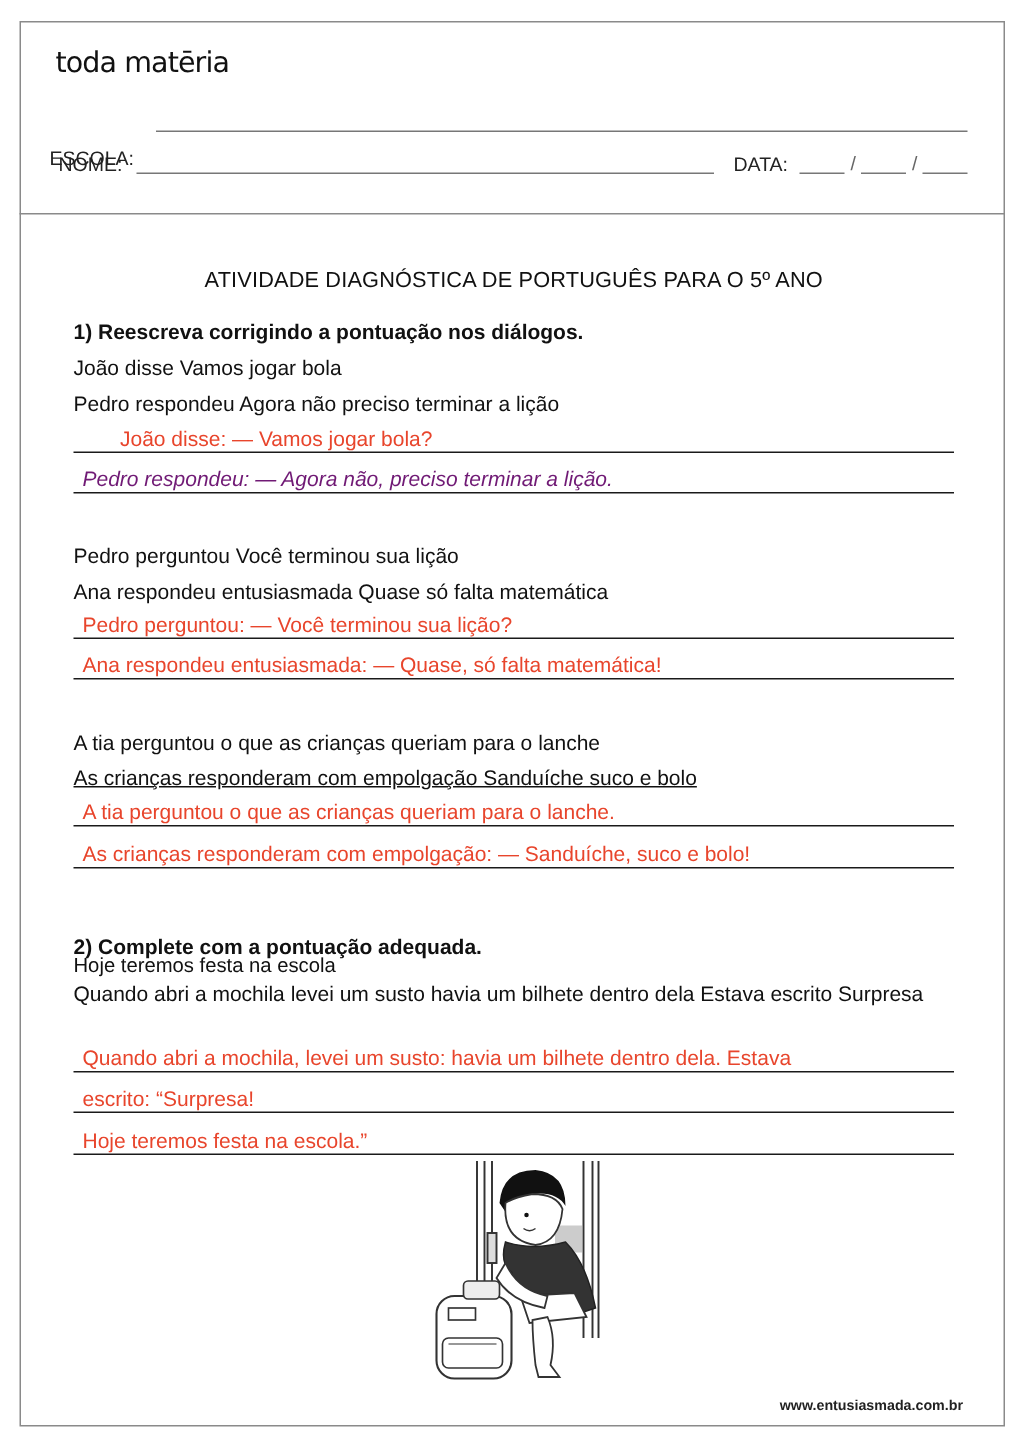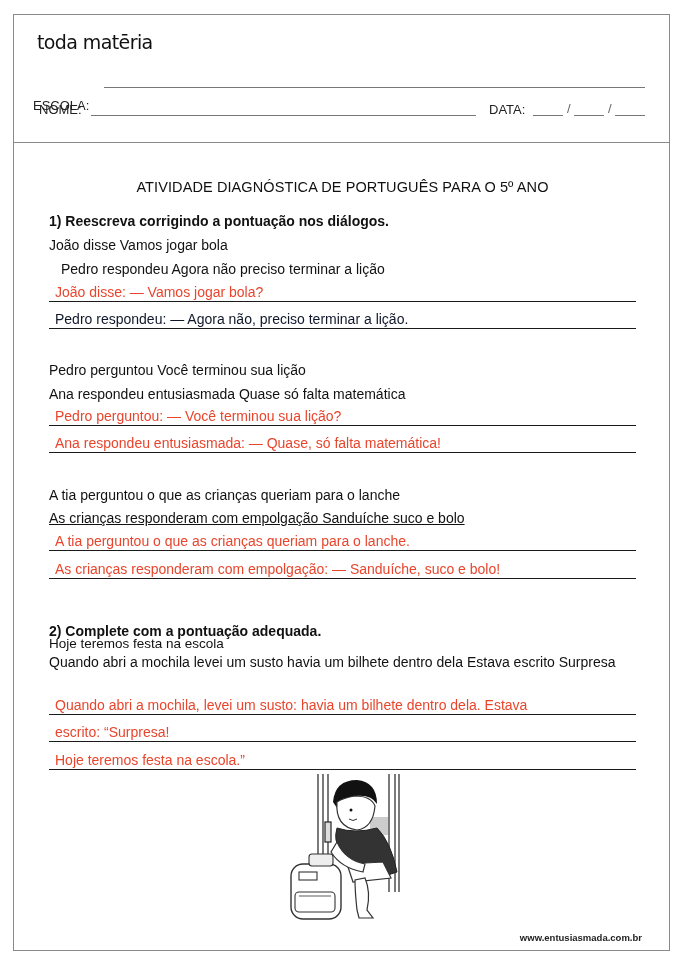--- a/index.html
+++ b/index.html
@@ -69,26 +69,26 @@
 <span class="field-label" style="left:567px; top:101px; color:#666;">/</span>
 <div class="field-line" style="left:574px; top:115px; width:30px;"></div>
 <span class="field-label" style="left:608px; top:101px; color:#666;">/</span>
 <div class="field-line" style="left:615px; top:115px; width:30px;"></div>
 
 <div class="title">ATIVIDADE DIAGNÓSTICA DE PORTUGUÊS PARA O 5º ANO</div>
 
 <div class="q-title" style="top:213px;">1) Reescreva corrigindo a pontuação nos diálogos.</div>
 
 <div class="prompt" style="top:237px;">João disse Vamos jogar bola</div>
-<div class="prompt" style="top:261px;margin-left:12px;">Pedro respondeu Agora não preciso terminar a lição</div>
+<div class="prompt" style="top:261px;">Pedro respondeu Agora não preciso terminar a lição</div>
 <div class="answer" style="top:278px;">
-    <span style="color: rgb(232, 69, 44);">João disse: — Vamos jogar bola?</span>
+    <span style="color: rgb(232, 69, 44); margin-left: 25px;">João disse: — Vamos jogar bola?</span>
   </div>
 <div class="answer" style="top:305px;">
-    <span style="color: #0f172a;">Pedro respondeu: — Agora não, preciso terminar a lição.</span>
+    <span style="color: #701a75; font-style: italic;">Pedro respondeu: — Agora não, preciso terminar a lição.</span>
   </div>
 
 <div class="prompt" style="top:362px;">Pedro perguntou Você terminou sua lição</div>
 <div class="prompt" style="top:386px;">Ana respondeu entusiasmada Quase só falta matemática</div>
 <div class="answer" style="top:402px;">
     <span style="color: rgb(232, 69, 44);">Pedro perguntou: — Você terminou sua lição?</span>
   </div>
 <div class="answer" style="top:429px;">
     <span style="color: rgb(232, 69, 44);">Ana respondeu entusiasmada: — Quase, só falta matemática!</span>
   </div>

